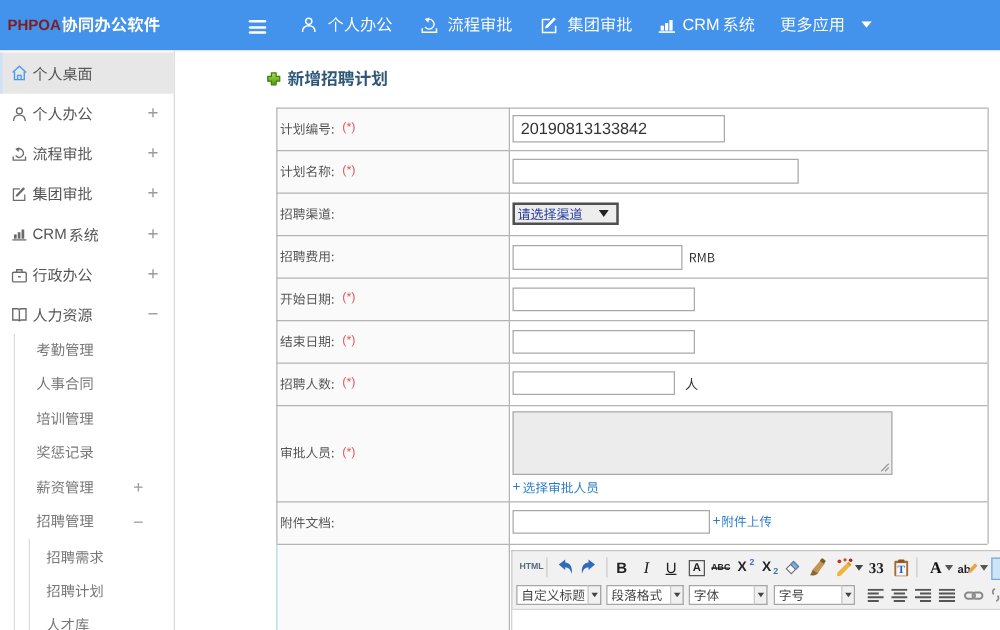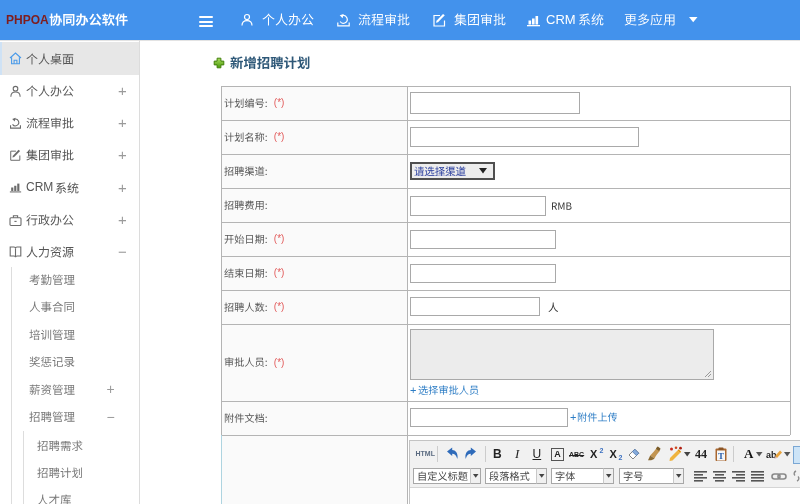--- a/index.html
+++ b/index.html
@@ -372,20 +372,21 @@
 <div style="position:absolute;left:224.0px;top:412.90px">
       <svg style="width:43.6px;height:10.2px;display:block" viewBox="0 -880 4278 1000" fill="#555555" aria-hidden="true">
         <path d="M574 -414C611 -342 656 -245 676 -184L738 -214C717 -275 672 -368 632 -440ZM802 -828V-610H553V-540H802V-16C802 0 796 4 781 5C766 6 719 6 665 4C676 25 686 59 690 78C764 79 808 76 836 64C863 51 874 28 874 -17V-540H963V-610H874V-828ZM516 -839C474 -693 401 -550 317 -457C332 -442 356 -410 365 -395C390 -424 414 -457 437 -494V75H505V-617C536 -682 563 -751 585 -821ZM83 -797V80H150V-729H273C253 -659 226 -567 200 -493C266 -411 281 -339 281 -284C281 -251 276 -222 262 -211C255 -205 244 -202 233 -202C219 -201 201 -201 180 -203C192 -184 197 -156 197 -136C219 -135 242 -135 261 -138C280 -140 297 -146 310 -157C337 -176 348 -220 348 -276C348 -340 333 -415 266 -501C297 -584 332 -687 358 -772L310 -801L298 -797Z"></path>
         <path transform="translate(1000)" d="M317 -341V-268H604V80H679V-268H953V-341H679V-562H909V-635H679V-828H604V-635H470C483 -680 494 -728 504 -775L432 -790C409 -659 367 -530 309 -447C327 -438 359 -420 373 -409C400 -451 425 -504 446 -562H604V-341ZM268 -836C214 -685 126 -535 32 -437C45 -420 67 -381 75 -363C107 -397 137 -437 167 -480V78H239V-597C277 -667 311 -741 339 -815Z"></path>
         <path transform="translate(2000)" d="M423 -823C453 -774 485 -707 497 -666L580 -693C566 -734 531 -799 501 -847ZM50 -664V-590H206C265 -438 344 -307 447 -200C337 -108 202 -40 36 7C51 25 75 60 83 78C250 24 389 -48 502 -146C615 -46 751 28 915 73C928 52 950 20 967 4C807 -36 671 -107 560 -201C661 -304 738 -432 796 -590H954V-664ZM504 -253C410 -348 336 -462 284 -590H711C661 -455 592 -344 504 -253Z"></path>
         <path transform="translate(3000)" d="M851 -776C830 -702 788 -597 753 -534L813 -515C848 -575 891 -673 925 -755ZM397 -751C430 -679 469 -582 486 -521L551 -547C533 -608 493 -701 458 -774ZM193 -840V-626H47V-555H181C151 -418 88 -260 26 -175C38 -158 56 -128 65 -108C113 -175 159 -287 193 -401V79H264V-424C295 -374 332 -312 347 -279L393 -337C375 -365 291 -482 264 -516V-555H390V-626H264V-840ZM369 -63V9H842V71H916V-471H694V-837H621V-471H392V-398H842V-269H404V-201H842V-63Z"></path>
         <path transform="translate(4000)" d="M139 -390C175 -390 205 -418 205 -460C205 -501 175 -530 139 -530C102 -530 73 -501 73 -460C73 -418 102 -390 139 -390ZM139 13C175 13 205 -15 205 -56C205 -98 175 -126 139 -126C102 -126 73 -98 73 -56C73 -15 102 13 139 13Z"></path>
       </svg>
     </div>
 <div style="position:absolute;left:410.0px;top:92.0px;width:168.0px;height:20.0px;border:1px solid #a9a9a9;background:#fff"></div>
+<div style="position:absolute;left:416.5px;top:95.44px;font:normal 13px 'Liberation Sans', sans-serif;color:#333;line-height:16.2px">20190813133842</div>
 <div style="position:absolute;left:410.0px;top:127.0px;width:227.0px;height:18.0px;border:1px solid #a9a9a9;background:#fff"></div>
 <div style="position:absolute;left:410px;top:162px;width:81px;height:14px;border:2px solid #4f4f4f;background:#ededed"></div>
 <div style="position:absolute;left:413.5px;top:165.80px">
       <svg style="width:52.0px;height:10.4px;display:block" viewBox="0 -880 5000 1000" fill="#2b3f9e" aria-hidden="true">
         <path d="M107 -772C159 -725 225 -659 256 -617L307 -670C276 -711 208 -773 155 -818ZM42 -526V-454H192V-88C192 -44 162 -14 144 -2C157 13 177 44 184 62C198 41 224 20 393 -110C385 -125 373 -154 368 -174L264 -96V-526ZM494 -212H808V-130H494ZM494 -265V-342H808V-265ZM614 -840V-762H382V-704H614V-640H407V-585H614V-516H352V-458H960V-516H688V-585H899V-640H688V-704H929V-762H688V-840ZM424 -400V79H494V-75H808V-5C808 7 803 11 790 12C776 13 728 13 677 11C687 29 696 57 699 76C770 76 816 76 843 64C872 53 880 33 880 -4V-400Z"></path>
         <path transform="translate(1000)" d="M61 -765C119 -716 187 -646 216 -597L278 -644C246 -692 177 -760 118 -806ZM446 -810C422 -721 380 -633 326 -574C344 -565 376 -545 390 -534C413 -562 435 -597 455 -636H603V-490H320V-423H501C484 -292 443 -197 293 -144C309 -130 331 -102 339 -83C507 -149 557 -264 576 -423H679V-191C679 -115 696 -93 771 -93C786 -93 854 -93 869 -93C932 -93 952 -125 959 -252C938 -257 907 -268 893 -282C890 -177 886 -163 861 -163C847 -163 792 -163 782 -163C756 -163 753 -166 753 -191V-423H951V-490H678V-636H909V-701H678V-836H603V-701H485C498 -731 509 -763 518 -795ZM251 -456H56V-386H179V-83C136 -63 90 -27 45 15L95 80C152 18 206 -34 243 -34C265 -34 296 -5 335 19C401 58 484 68 600 68C698 68 867 63 945 58C946 36 958 -1 966 -20C867 -10 715 -3 601 -3C495 -3 411 -9 349 -46C301 -74 278 -98 251 -100Z"></path>
         <path transform="translate(2000)" d="M177 -839V-639H46V-569H177V-356C124 -340 75 -326 36 -315L55 -242L177 -281V-12C177 1 172 5 160 6C148 6 109 7 66 5C76 26 85 57 88 76C152 76 191 75 216 62C241 50 250 29 250 -12V-305L366 -343L356 -412L250 -379V-569H369V-639H250V-839ZM804 -719C768 -667 719 -621 662 -581C610 -621 566 -667 532 -719ZM396 -787V-719H460C497 -652 546 -594 604 -544C526 -497 438 -462 353 -441C367 -426 385 -398 393 -380C484 -407 577 -447 660 -500C738 -446 829 -405 928 -379C938 -399 959 -427 974 -442C880 -462 794 -496 720 -542C799 -602 866 -677 909 -765L864 -790L851 -787ZM620 -412V-324H417V-256H620V-153H366V-85H620V82H695V-85H957V-153H695V-256H885V-324H695V-412Z"></path>
         <path transform="translate(3000)" d="M42 -650C103 -631 178 -597 216 -570L253 -625C214 -652 137 -683 78 -700ZM116 -792C175 -771 248 -737 285 -710L320 -763C283 -790 208 -822 150 -839ZM69 -351 122 -298C187 -365 262 -448 324 -523L280 -574C211 -493 126 -404 69 -351ZM919 -806H373V-344H460V-263H57V-197H388C301 -111 163 -35 37 4C53 19 76 47 87 66C220 19 367 -72 460 -177V81H536V-172C630 -71 776 16 913 59C924 40 947 11 964 -5C832 -40 692 -111 604 -197H945V-263H536V-344H939V-405H446V-480H875V-676H446V-746H919ZM446 -622H801V-535H446Z"></path>
         <path transform="translate(4000)" d="M64 -765C117 -714 180 -642 207 -596L269 -638C239 -684 175 -753 122 -801ZM455 -368H790V-284H455ZM455 -231H790V-147H455ZM455 -504H790V-421H455ZM384 -561V-89H863V-561H624C635 -586 647 -616 659 -645H947V-708H760C784 -741 809 -781 833 -818L759 -840C743 -801 711 -747 684 -708H497L549 -732C537 -763 505 -811 476 -844L414 -817C440 -784 468 -739 481 -708H311V-645H576C570 -618 561 -587 553 -561ZM262 -483H51V-413H190V-102C145 -86 94 -44 42 7L89 68C140 6 191 -47 227 -47C250 -47 281 -17 324 7C393 46 479 57 597 57C693 57 869 51 941 46C942 25 954 -9 962 -27C865 -17 716 -10 599 -10C490 -10 404 -17 340 -52C305 -72 282 -90 262 -100Z"></path>
         <rect x="0" y="55" width="5000" height="55"></rect>
@@ -470,21 +471,21 @@
 <svg class="abs" style="left:668px;top:446px" width="15" height="16" viewBox="0 0 15 16">
       <path d="M9.5 4.5 L12 7 4.5 14.5 1.5 15 2 12z" fill="#efb33e"></path>
       <path d="M9.5 4.5 L12 7 13.2 5.8 10.7 3.3z" fill="#e2930f"></path>
       <circle cx="3.5" cy="3" r="1.5" fill="#cc2b1e"></circle>
       <circle cx="8" cy="1.8" r="1.3" fill="#cc4a1e"></circle>
       <circle cx="12.5" cy="2.2" r="1.4" fill="#b01f12"></circle>
     </svg>
 <svg class="abs" style="left:684px;top:452px" width="7" height="5" viewBox="0 0 7 5">
       <path d="M0 0 h6.5 L3.2 4.5z" fill="#444"></path>
     </svg>
-<div style="position:absolute;left:695.0px;top:447.06px;font:bold 12px 'Liberation Serif', serif;color:#222;line-height:15.0px">44</div>
+<div style="position:absolute;left:695.0px;top:447.06px;font:bold 12px 'Liberation Serif', serif;color:#222;line-height:15.0px">33</div>
 <svg class="abs" style="left:714px;top:447px" width="14" height="15" viewBox="0 0 14 15">
       <rect x="1.5" y="1.5" width="11" height="12.5" rx="1" fill="#a9672f"></rect>
       <rect x="4.5" y="0.5" width="5" height="2.5" rx="0.6" fill="#8a5526"></rect>
       <rect x="3" y="3.5" width="8" height="10" fill="#f4f6f8"></rect>
       <text x="7" y="11.5" font-family="Liberation Serif" font-size="9" font-weight="bold" fill="#2c5faa" text-anchor="middle">T</text>
     </svg>
 <div style="position:absolute;left:733.0px;top:446.0px;width:1.0px;height:16.0px;background:#ccc"></div>
 <div style="position:absolute;left:744.0px;top:446.44px;font:bold 13px 'Liberation Serif', serif;color:#111;line-height:16.2px">A</div>
 <svg class="abs" style="left:756px;top:452px" width="7" height="5" viewBox="0 0 7 5">
       <path d="M0 0 h6.5 L3.2 4.5z" fill="#555"></path>

